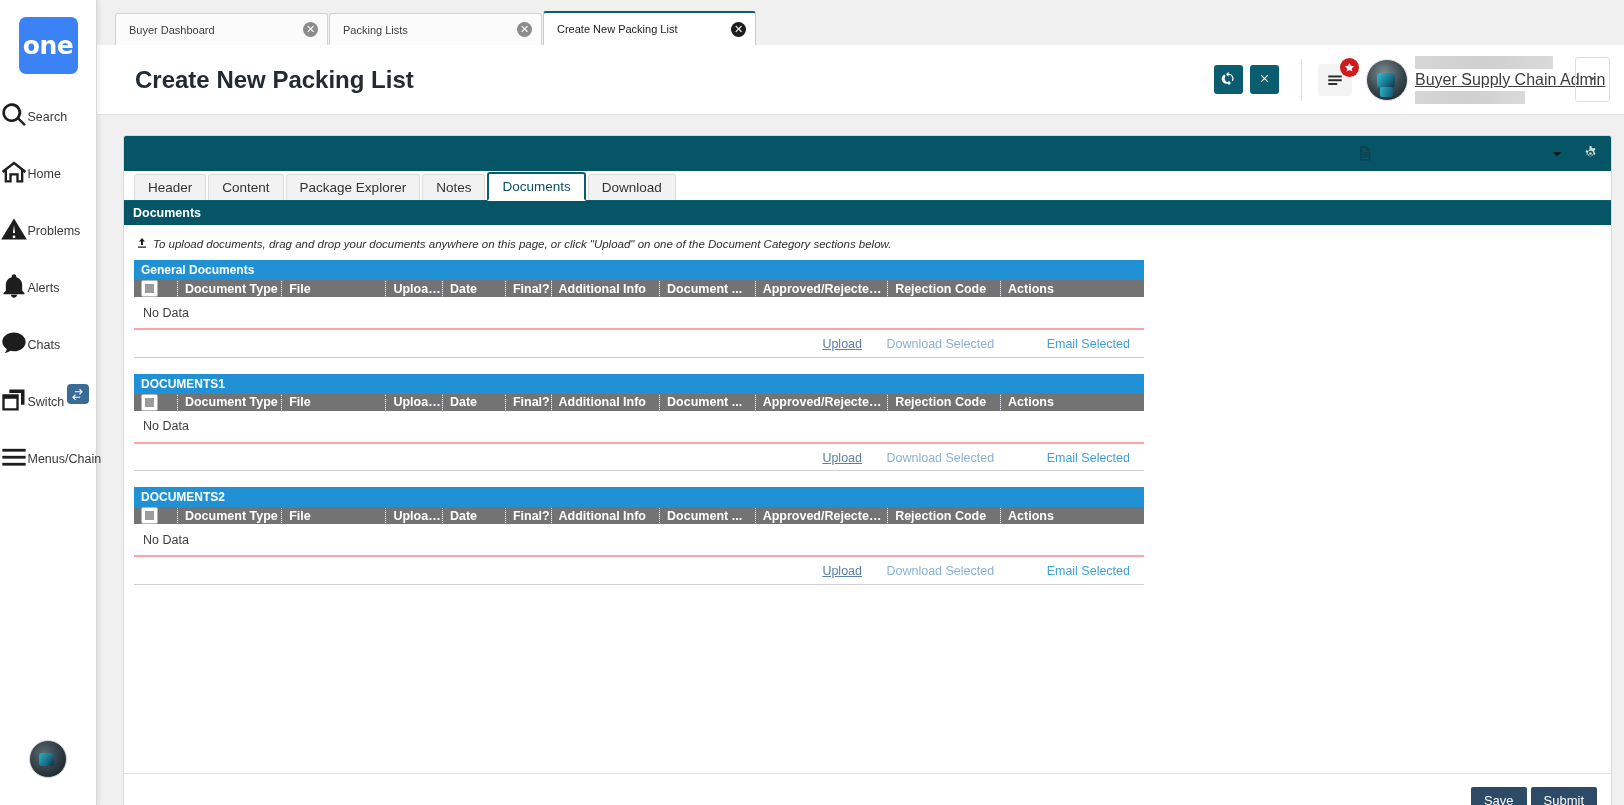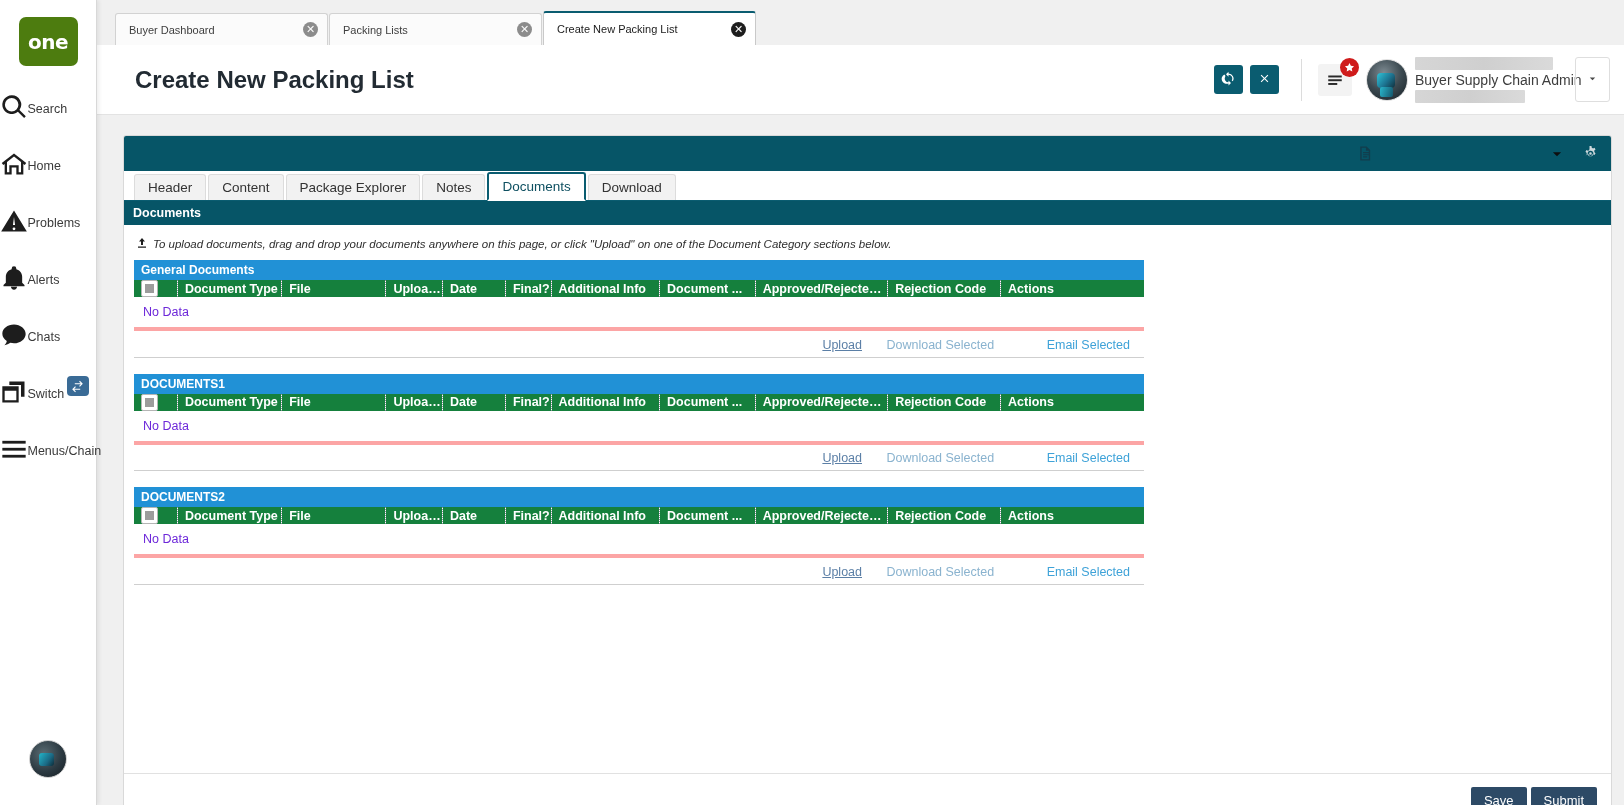--- a/index.html
+++ b/index.html
@@ -13,24 +13,24 @@
   
   #sidebar {
     width: 97px; height: 805px;
     background: #ffffff;
     border-right: 1px solid #d8d8d8;
     box-shadow: 2px 0 4px rgba(0,0,0,0.07);
     display: flex; flex-direction: column; align-items: center;
     flex: 0 0 97px; position: relative; z-index: 5;
   }
   #brand-logo {
-    width: 59px; height: 49px; margin-top: 17px;
-    background: #4d7c0f; border-radius: 7px;
+    width: 59px; height: 57px; margin-top: 17px;
+    background: #3b82f6; border-radius: 7px;
     display: flex; align-items: center; justify-content: center;
-    color: #fff; font-size: 20px; font-weight: bold; letter-spacing: -0.5px;
+    color: #fff; font-size: 25px; font-weight: bold; letter-spacing: -0.5px;
     font-family: "DejaVu Sans", sans-serif;
   }
   .nav-item {
     width: 97px; margin-top: 25px;
     display: flex; align-items: center;
     cursor: pointer; position: relative;
   }
   .nav-item:first-of-type { margin-top: 30px; }
   .nav-icon { height: 32px; display: flex; align-items: center; justify-content: center; }
   .nav-icon svg { fill: #1d1d1d; }
@@ -128,21 +128,21 @@
   }
   #user-avatar::after {
     content: ""; position: absolute; left: 13px; top: 27px;
     width: 13px; height: 10px; border-radius: 2px;
     background: linear-gradient(110deg, #29b6cb 0%, #15556b 100%);
   }
   #user-block { width: 148px; display: flex; flex-direction: column; align-items: flex-start; }
   .redact-bar { height: 13px; background: linear-gradient(90deg,#d6d6d6,#cfcfcf,#dadada); border-radius: 1px; }
   #redact-top { width: 138px; }
   #redact-bottom { width: 110px; }
-  #user-name { font-size: 14px; color: #3d3d3d; padding: 2px 0; white-space: nowrap; }
+  #user-name { font-size: 16px; color: #3d3d3d; padding: 2px 0; white-space: nowrap; text-decoration: underline; }
   #user-caret {
     width: 35px; height: 45px; border: 1px solid #dedede; border-radius: 3px;
     margin-left: 12px; display: flex; align-items: center; justify-content: center; cursor: pointer;
   }
   #user-caret svg { fill: #4a4a4a; }
 
   
   #content-wrap { flex: 1; padding: 20px 0 0 26px; overflow: hidden; }
   #card {
     background: #ffffff; border: 1px solid #d9d9d9;
@@ -191,37 +191,37 @@
   }
   #upload-hint svg { fill: #1d1d1d; margin-right: 5px; flex: 0 0 auto; }
 
   .doc-section { width: 1010px; margin-bottom: 16px; }
   .doc-section-header {
     background: #2191d6; height: 20px;
     display: flex; align-items: center; padding-left: 7px;
     color: #ffffff; font-size: 12px; font-weight: bold;
   }
   table.doc-table { width: 100%; border-collapse: collapse; table-layout: fixed; }
-  table.doc-table thead tr { background: #15803d; height: 16px; }
+  table.doc-table thead tr { background: #737373; height: 16px; }
   table.doc-table th {
     color: #ffffff; font-size: 12.5px; font-weight: bold; text-align: left;
     padding: 0 0 0 7px; border-right: 1px dotted #8a9099;
     white-space: nowrap; overflow: hidden; text-overflow: ellipsis;
   }
   table.doc-table th:last-child { border-right: none; }
   th.col-check { width: 40px; padding-left: 8px; }
   .hdr-checkbox {
     width: 17px; height: 17px; background: #ffffff;
     border: 1px solid #b5b5b5; border-radius: 2px;
     display: flex; align-items: center; justify-content: center; cursor: pointer;
   }
   .hdr-checkbox::after { content: ""; width: 9px; height: 9px; background: #9c9c9c; }
   td.nodata-cell {
-    height: 32px; font-size: 12.5px; color: #6d28d9;
-    padding-left: 9px; border-bottom: 4px solid #fca5a5; background: #ffffff;
+    height: 32px; font-size: 12.5px; color: #404040;
+    padding-left: 9px; border-bottom: 2px solid #fca5a5; background: #ffffff;
   }
   tr.actions-row td {
     height: 28px; background: #ffffff; border-bottom: 1px solid #cfcfcf;
     text-align: right; padding-right: 14px;
   }
   .act-link { font-size: 12.5px; cursor: pointer; margin-left: 20px; }
   .act-upload { color: #5b7fa6; text-decoration: underline; }
   .act-download { color: #8ab3cf; }
   .act-email { color: #3ea2d8; margin-left: 48px; }
 

